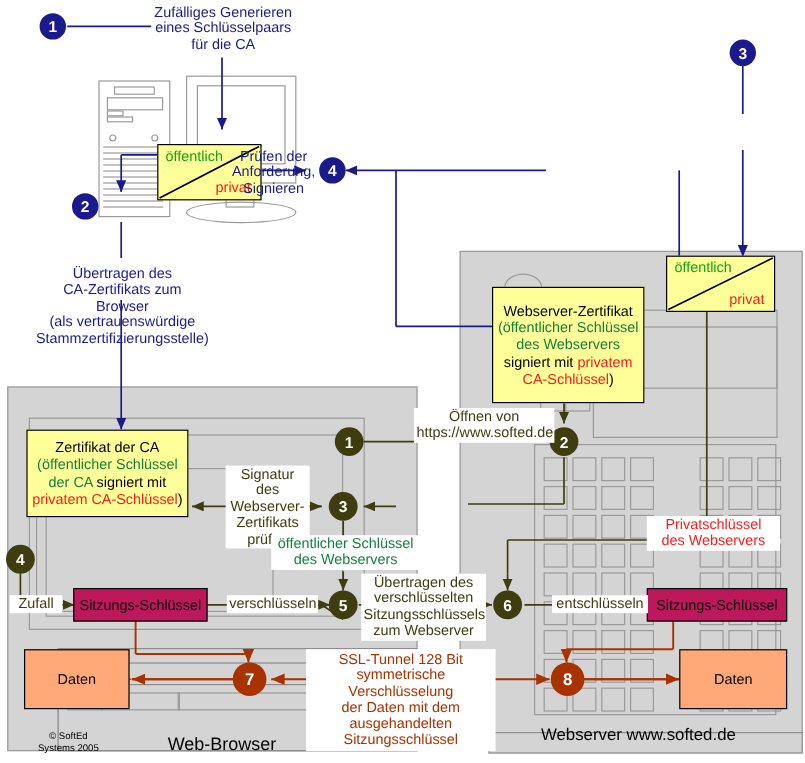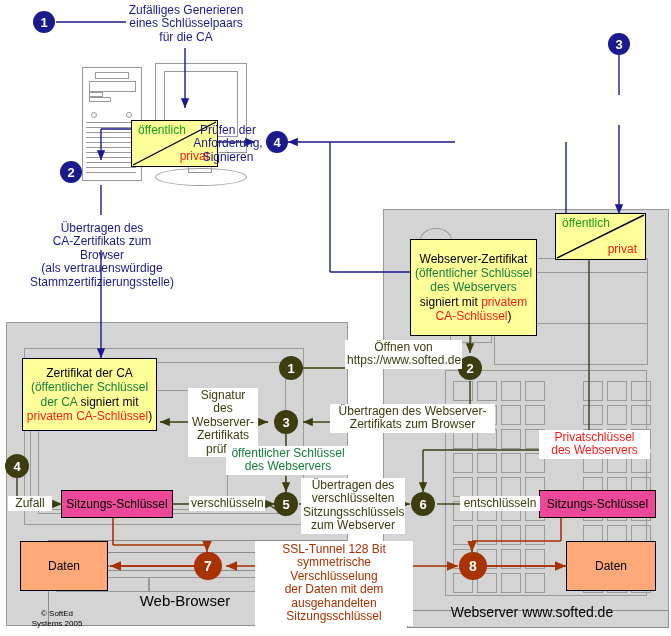--- a/index.html
+++ b/index.html
@@ -32,21 +32,21 @@
   .keybox .pub{position:absolute;left:6px;top:2px;font-size:12px;color:#18a018;}
   .keybox .priv{position:absolute;right:8px;bottom:3px;font-size:12px;color:#ff1a1a;}
 
   
   .certbox{position:absolute;background:#ffff99;border:1.5px solid #000;
            text-align:center;font-size:12px;line-height:1.18;color:#000;
            display:flex;align-items:center;justify-content:center;padding:2px;
            box-sizing:border-box;}
 
   
-  .pinkbox{position:absolute;background:#ec4899;border:1.5px solid #000;
+  .pinkbox{position:absolute;background:#be185d;border:1.5px solid #000;
            display:flex;align-items:center;justify-content:center;font-size:12px;}
   .orangebox{position:absolute;background:#ffa878;border:1.5px solid #000;
            display:flex;align-items:center;justify-content:center;font-size:12px;}
 
   
   .gray{position:absolute;background:#d4d4d4;border:1px solid #9a9a9a;}
   .grayline{position:absolute;border:1px solid #9a9a9a;background:transparent;}
   .graysolid{position:absolute;background:#d4d4d4;border:1px solid #8d8d8d;}
 
   svg.lines{position:absolute;left:0;top:0;width:671px;height:636px;pointer-events:none;}
@@ -371,22 +371,20 @@
 Anforderung,
 Signieren</div>
   <div class="txt t12 blue ctr" style="left:12px;top:222px;width:180px;">Übertragen des
 CA-Zertifikats zum
 Browser
 (als vertrauenswürdige
 Stammzertifizierungsstelle)</div>
 
   <div class="txt t12 olive ctr wbox" style="left:345px;top:340px;width:113px;padding:1px 2px;">Öffnen von
 https://www.softed.de</div>
-  <div class="txt t12 olive ctr wbox" style="left:330px;top:404px;width:161px;padding:1px 2px;">Übertragen des Webserver-
-Zertifikats zum Browser</div>
   <div class="txt t12 olive ctr wbox" style="left:188px;top:388px;width:66px;padding:1px 2px;">Signatur des
 Webserver-
 Zertifikats
 prüfen</div>
   <div class="txt t12 green ctr wbox" style="left:226px;top:446px;width:120px;padding:1px 2px;">öffentlicher Schlüssel
 des Webservers</div>
   <div class="txt t12 olive ctr wbox" style="left:301px;top:478px;width:100px;padding:1px 2px;">Übertragen des
 verschlüsselten
 Sitzungsschlüssels
 zum Webserver</div>
@@ -394,18 +392,18 @@
   <div class="txt t12 olive ctr wbox" style="left:460px;top:496px;width:76px;padding:1px 2px;">entschlüsseln</div>
   <div class="txt t12 olive ctr wbox" style="left:8px;top:496px;width:40px;padding:1px 2px;">Zufall</div>
   <div class="txt t12 red ctr wbox" style="left:539px;top:430px;width:107px;padding:1px 2px;">Privatschlüssel
 des Webservers</div>
 
   <div class="txt t12 rust ctr wbox" style="left:255px;top:541px;width:152px;padding:2px 3px;">SSL-Tunnel 128 Bit
 symmetrische Verschlüsselung
 der Daten mit dem ausgehandelten
 Sitzungsschlüssel</div>
 
-  <div class="caption" style="left:110px;top:592px;width:150px;font-size:15px;">Web-Browser</div>
+  <div class="caption" style="left:110px;top:612px;width:150px;font-size:15px;">Web-Browser</div>
   <div class="caption" style="left:432px;top:604px;width:200px;font-size:14px;">Webserver www.softed.de</div>
   <div class="copy" style="left:14px;top:609px;width:86px;white-space:pre-line;">© SoftEd
 Systems 2005</div>
 
 </div>
 
 </body></html>

